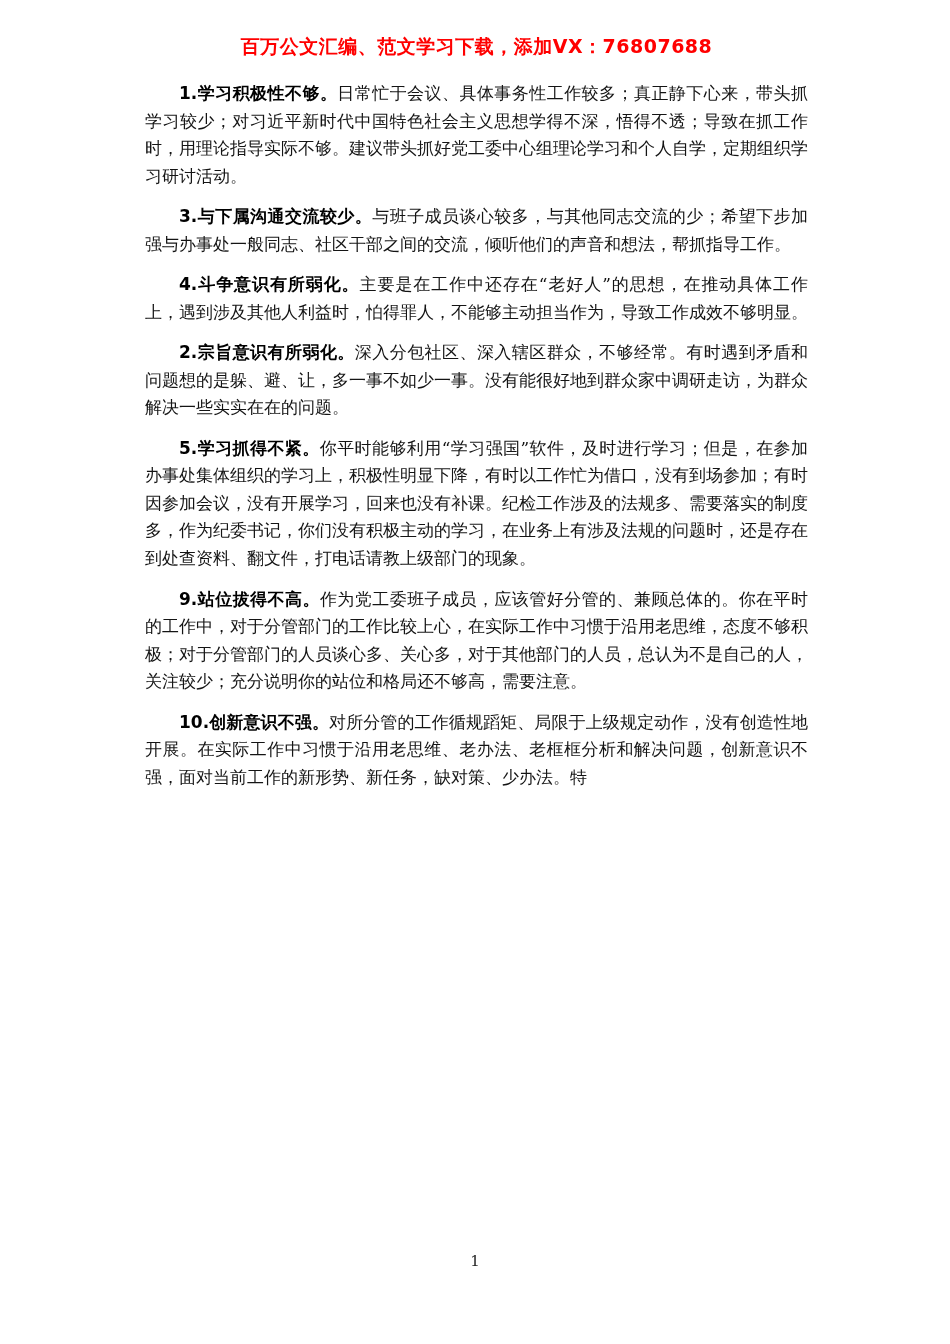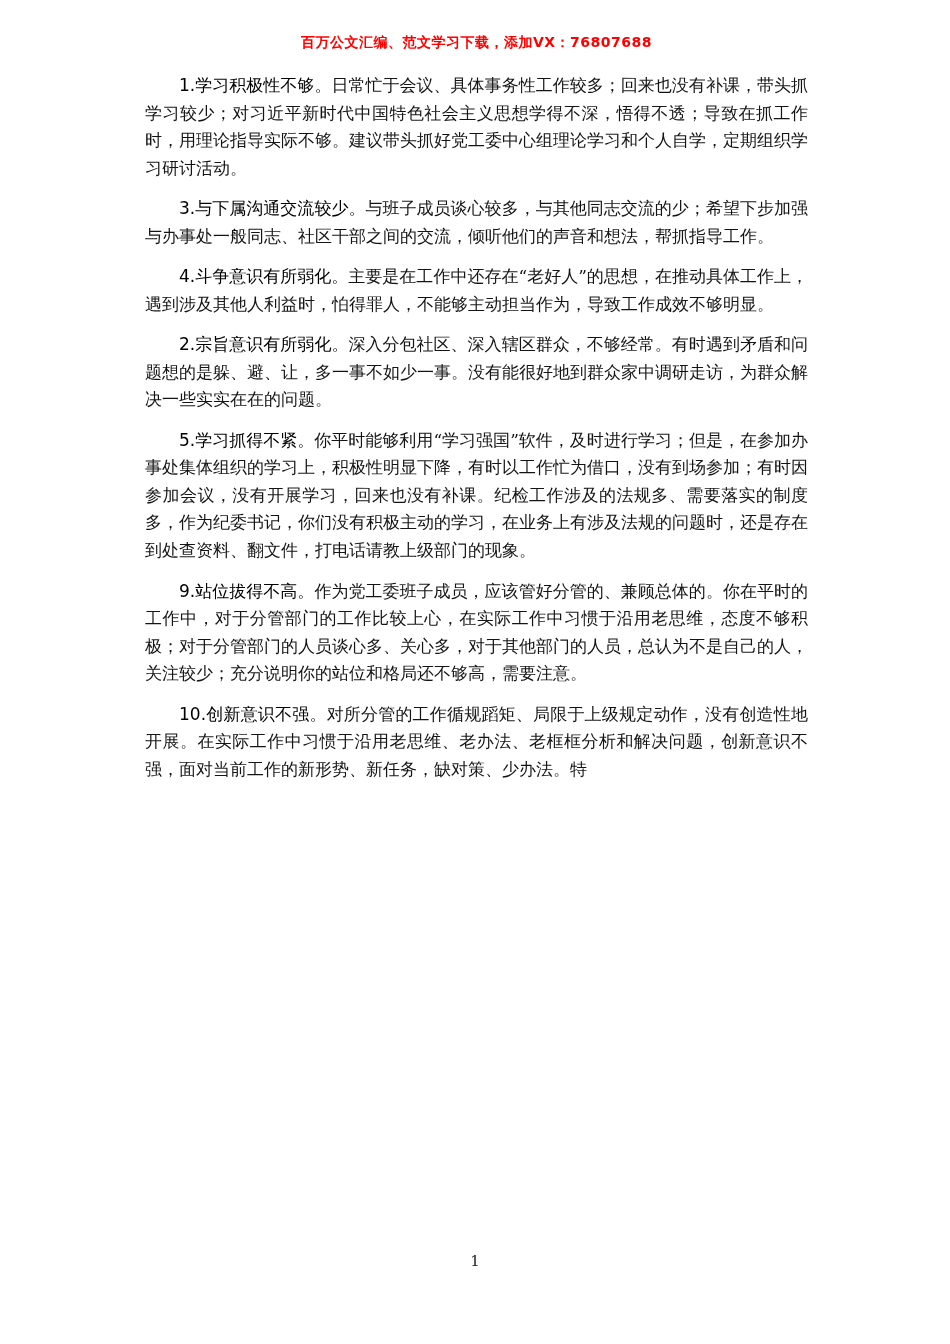--- a/index.html
+++ b/index.html
@@ -17,54 +17,54 @@
     padding: 34px 142px 0 145px;
     overflow: hidden;
     font-family: "DejaVu Serif", "Liberation Serif", serif;
     color: #141414;
   }
   .doc-header {
     text-align: center;
     color: #ff0000;
     font-family: "DejaVu Sans", "Liberation Sans", sans-serif;
     font-weight: bold;
-    font-size: 14px;
+    font-size: 19px;
     letter-spacing: 0.5px;
     margin: 0 0 20px 0;
   }
   .para {
     font-size: 17px;
     line-height: 1.62;
     text-align: justify;
     text-indent: 2em;
     margin: 0 0 13px 0;
   }
   .para .lead {
     font-family: "DejaVu Sans", "Liberation Sans", sans-serif;
-    font-weight: normal;
+    font-weight: bold;
     color: #000000;
   }
   .page-number {
     position: absolute;
     bottom: 74px;
     left: 0;
     right: 0;
     text-align: center;
     font-size: 15px;
     color: #222222;
   }
 </style>
 </head>
 <body>
 
 <div class="page">
 
   <div class="doc-header">百万公文汇编、范文学习下载，添加VX：76807688</div>
 
-  <p class="para"><span class="lead">1.学习积极性不够。</span><span>日常忙于会议、具体事务性工作较多；回来也没有补课，带头抓学习较少；对习近平新时代中国特色社会主义思想学得不深，悟得不透；导致在抓工作时，用理论指导实际不够。建议带头抓好党工委中心组理论学习和个人自学，定期组织学习研讨活动。</span></p>
+  <p class="para"><span class="lead">1.学习积极性不够。</span><span>日常忙于会议、具体事务性工作较多；真正静下心来，带头抓学习较少；对习近平新时代中国特色社会主义思想学得不深，悟得不透；导致在抓工作时，用理论指导实际不够。建议带头抓好党工委中心组理论学习和个人自学，定期组织学习研讨活动。</span></p>
 
 
   <p class="para"><span class="lead">3.与下属沟通交流较少。</span><span>与班子成员谈心较多，与其他同志交流的少；希望下步加强与办事处一般同志、社区干部之间的交流，倾听他们的声音和想法，帮抓指导工作。</span></p>
 
   <p class="para"><span class="lead">4.斗争意识有所弱化。</span><span>主要是在工作中还存在“老好人”的思想，在推动具体工作上，遇到涉及其他人利益时，怕得罪人，不能够主动担当作为，导致工作成效不够明显。</span></p>
 
   <p class="para"><span class="lead">2.宗旨意识有所弱化。</span><span>深入分包社区、深入辖区群众，不够经常。有时遇到矛盾和问题想的是躲、避、让，多一事不如少一事。没有能很好地到群众家中调研走访，为群众解决一些实实在在的问题。</span></p>
 
 
 

